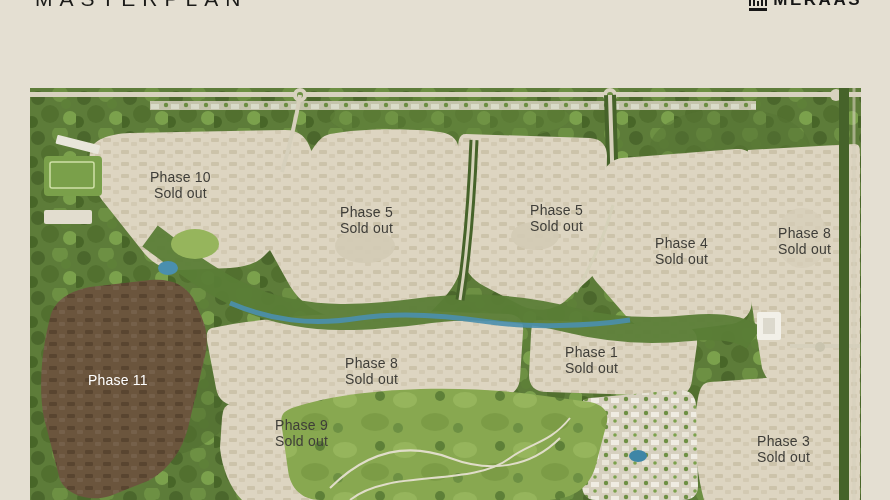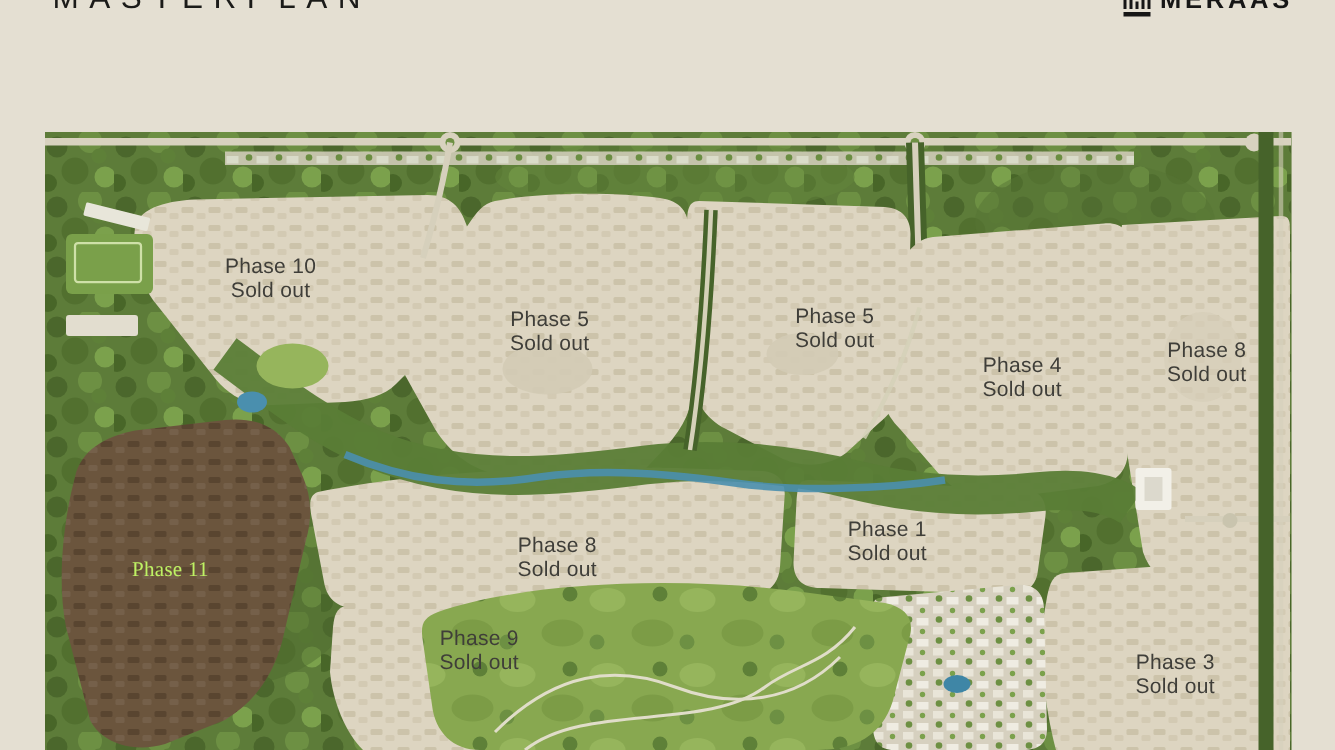--- a/index.html
+++ b/index.html
@@ -32,21 +32,21 @@
   .map{
     position:absolute;left:30px;top:88px;width:831px;height:412px;
     overflow:hidden;background:#5d7c39;
   }
   .map svg{display:block;width:100%;height:100%;}
   .phase-label{
     position:absolute;
     font-size:14px;line-height:1.12;letter-spacing:.2px;
     color:#3f3e39;white-space:nowrap;text-align:left;
   }
-  .phase-label.light{color:#bef264;font-family:Liberation Serif, serif;}
+  .phase-label.light{color:#ffffff;}
   .phase-label span{display:block;text-align:center;}
 </style>
 </head>
 <body>
 
 <div class="page-title">MASTERPLAN</div>
 
 <div class="brand">
   <span class="brand-icon">
     <span class="brand-bars">
@@ -188,21 +188,21 @@
     <span>Sold out</span>
   </div>
   <div class="phase-label" style="left:535px;top:257px">
     <span>Phase 1</span>
     <span>Sold out</span>
   </div>
   <div class="phase-label light" style="left:58px;top:285px">
     <span>Phase 11</span>
     <span></span>
   </div>
-  <div class="phase-label" style="left:263px;top:330px">
+  <div class="phase-label" style="left:245px;top:330px">
     <span>Phase 9</span>
     <span>Sold out</span>
   </div>
   <div class="phase-label" style="left:727px;top:346px">
     <span>Phase 3</span>
     <span>Sold out</span>
   </div>
 </div>
 
 </body></html>

